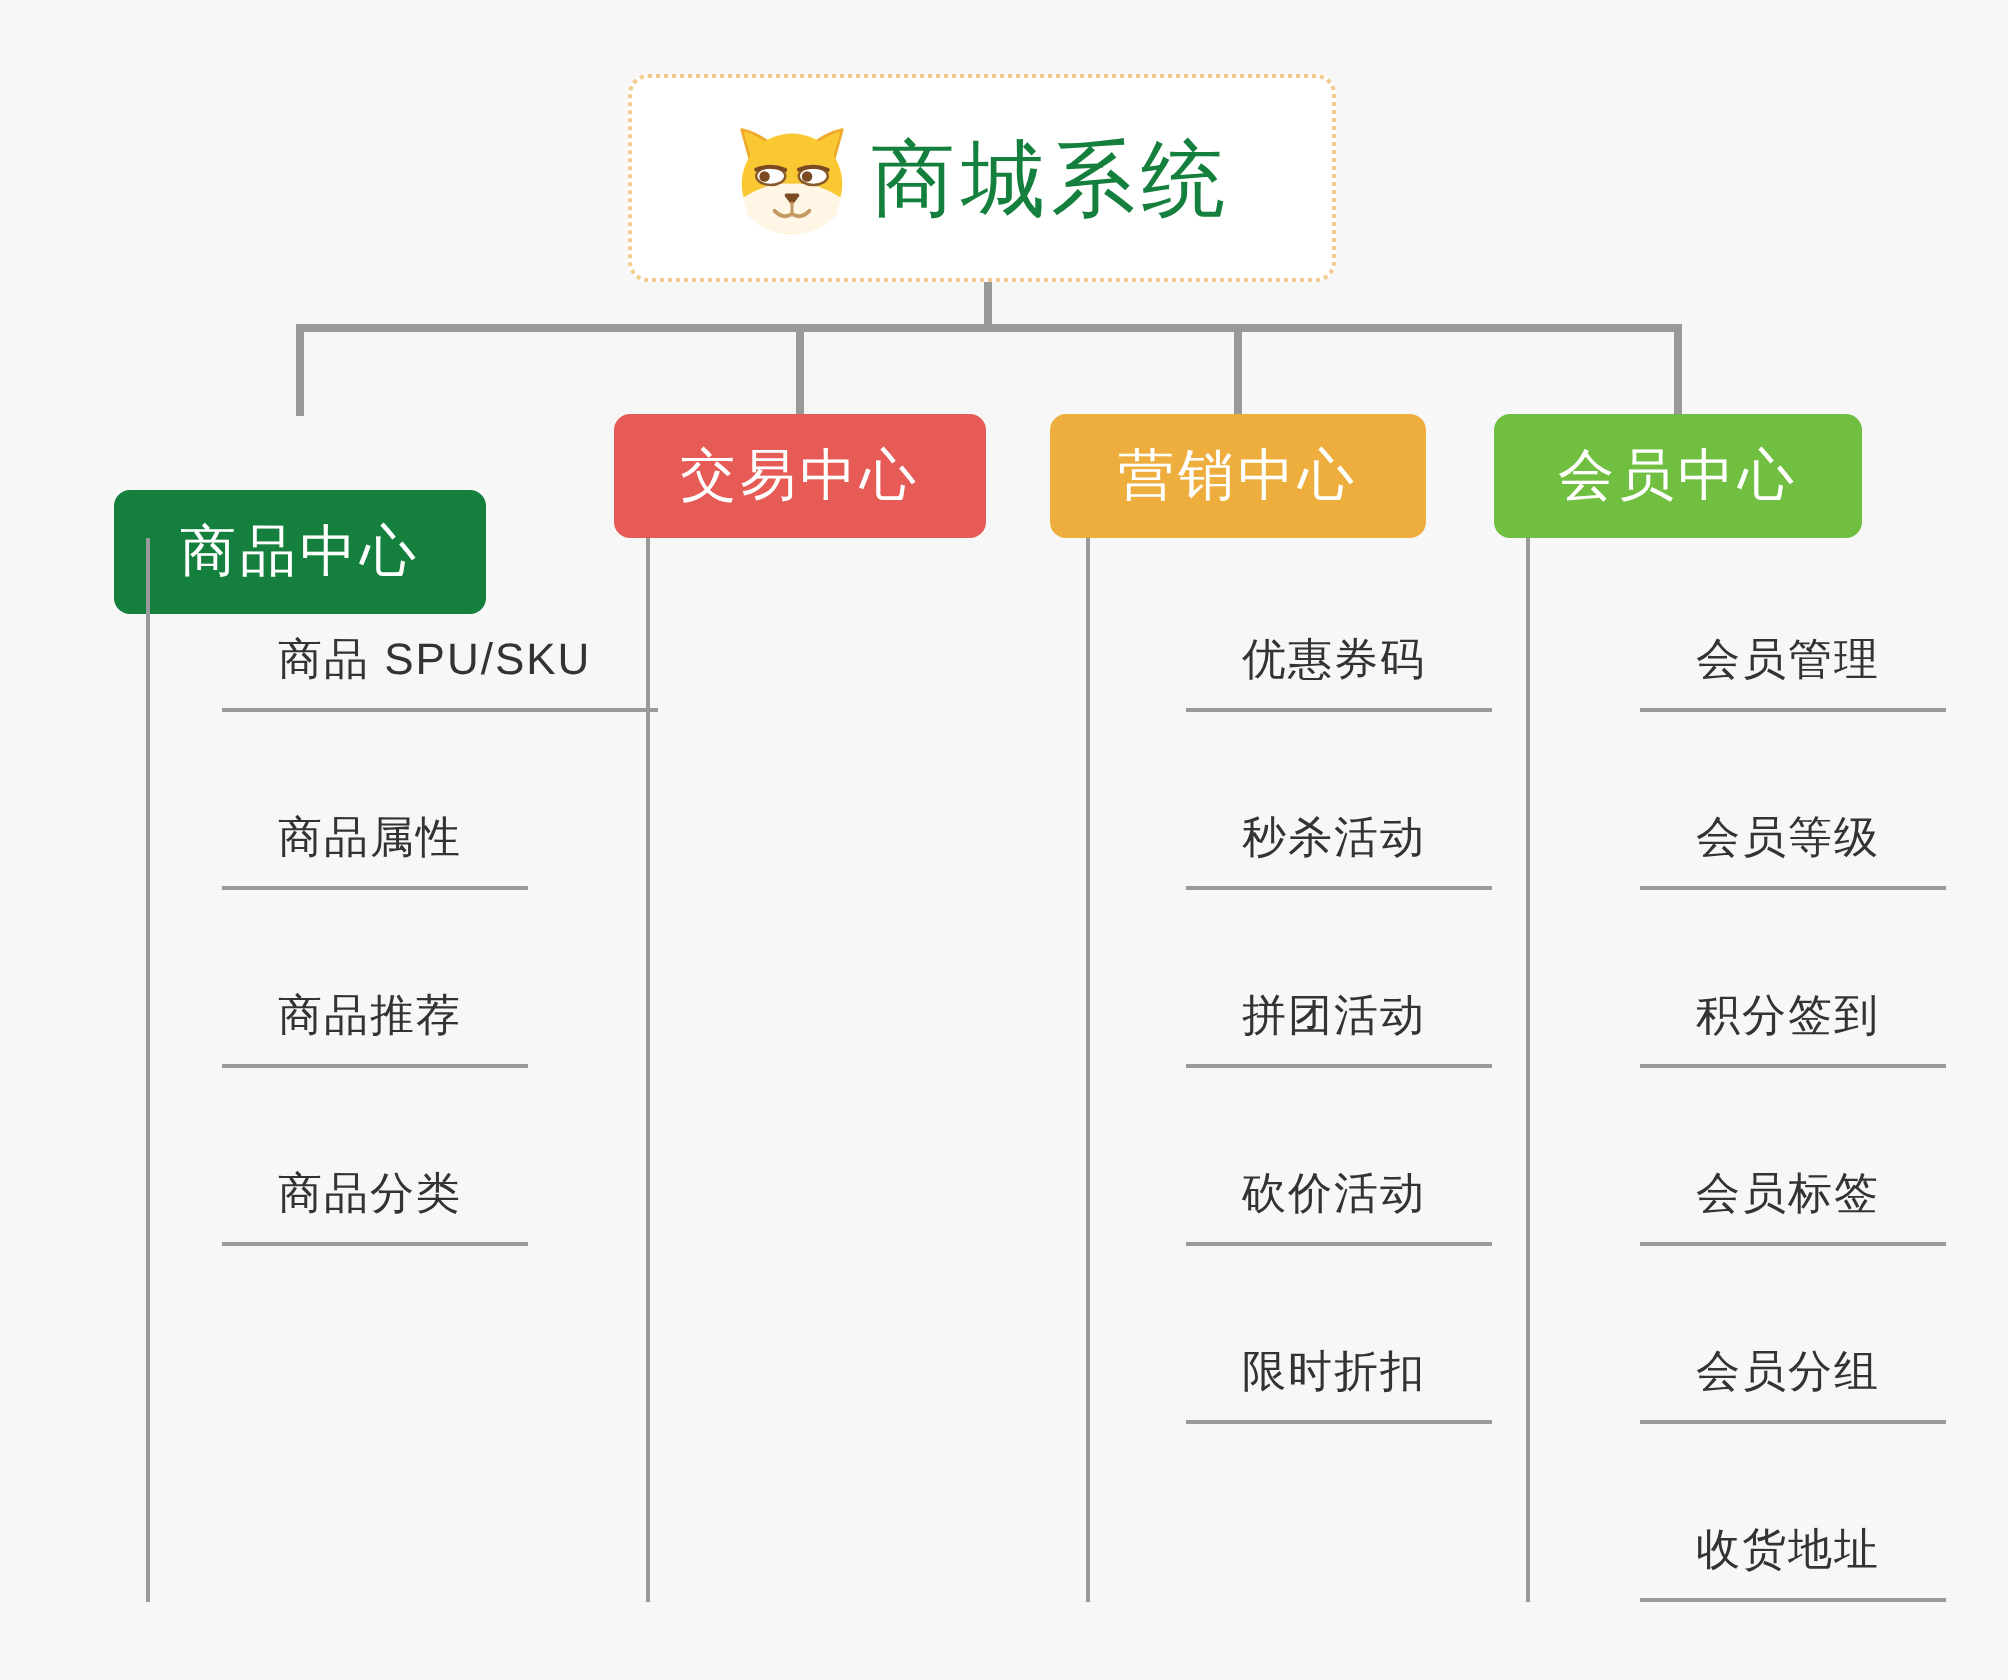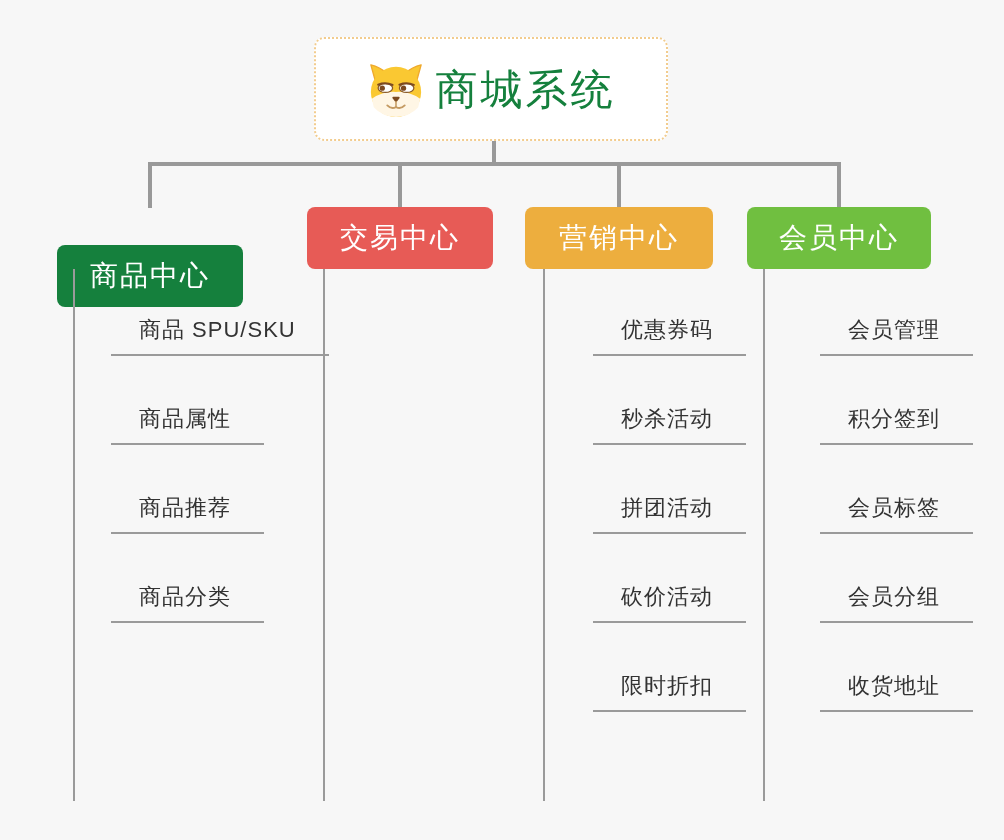--- a/index.html
+++ b/index.html
@@ -140,19 +140,20 @@
   <ul class="items c2">
     <li>优惠券码</li>
     <li>秒杀活动</li>
     <li>拼团活动</li>
     <li>砍价活动</li>
     <li>限时折扣</li>
   </ul>
 
   <ul class="items c3">
     <li>会员管理</li>
+    <li>会员等级</li>
     <li>积分签到</li>
     <li>会员标签</li>
     <li>会员分组</li>
     <li>收货地址</li>
   </ul>
 
 </div>
 
 </body></html>

